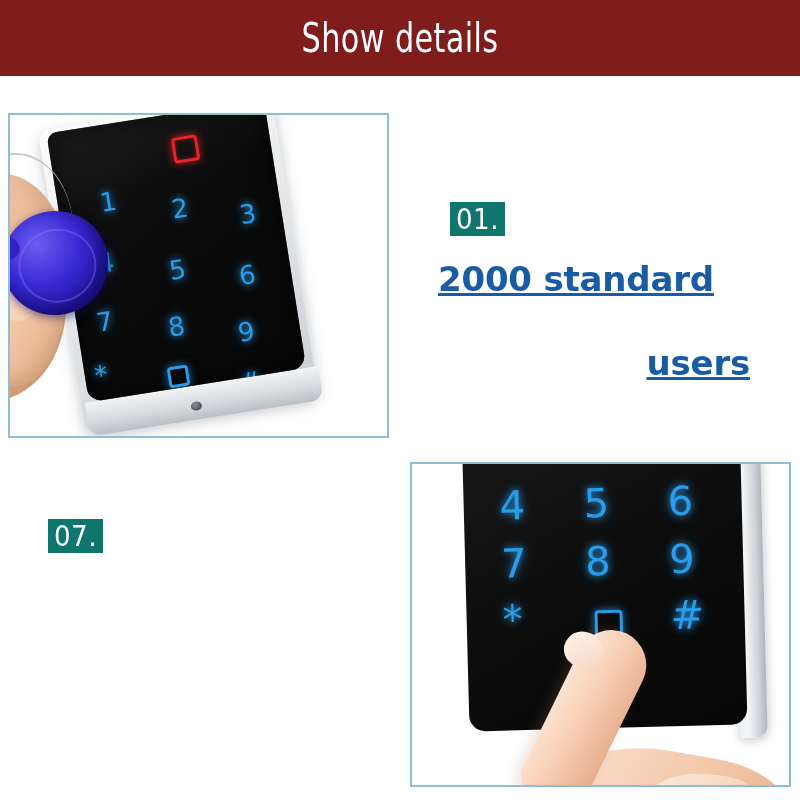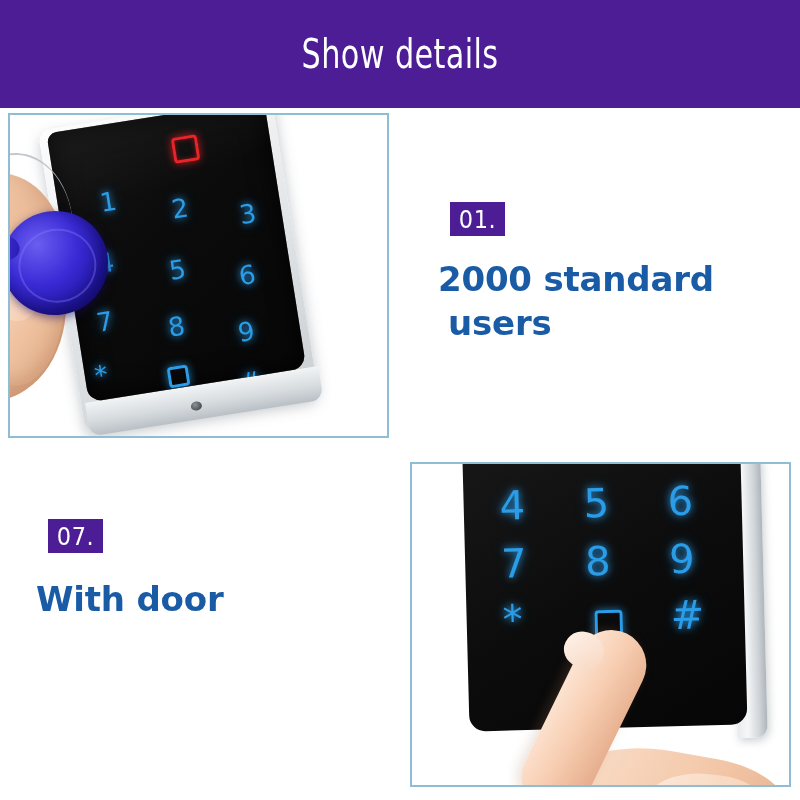--- a/index.html
+++ b/index.html
@@ -14,22 +14,22 @@
     overflow: hidden;
     font-family: "Liberation Sans", sans-serif;
     -webkit-font-smoothing: antialiased;
   }
 
   
   .header-bar {
     position: absolute;
     left: 0; top: 0;
     width: 800px;
-    height: 108px;
-    background: #4c1d95;
+    height: 76px;
+    background: #7f1d1d;
     display: flex;
     align-items: center;
     justify-content: center;
   }
   .header-title {
     color: #ffffff;
     font-family: "DejaVu Sans Condensed", "Liberation Sans Narrow", "Liberation Sans", sans-serif;
     font-size: 41px;
     font-weight: 300;
     letter-spacing: 0.5px;
@@ -275,54 +275,55 @@
     left: 95px; top: 150px;
     width: 120px; height: 70px;
     border-radius: 50% 40% 30% 40%;
     background: linear-gradient(110deg, #fde9da, #f4cdb0);
     transform: rotate(6deg);
   }
 
   
   .badge {
     position: absolute;
-    background: #4c1d95;
+    background: #0f766e;
     color: #ffffff;
     font-family: "DejaVu Sans Condensed", "Liberation Sans Narrow", "Liberation Sans", sans-serif;
-    font-size: 25px;
+    font-size: 29px;
     font-weight: 400;
     letter-spacing: 0.5px;
     display: flex;
     align-items: center;
     justify-content: center;
     box-sizing: border-box;
   }
   #badge-1 { left: 450px; top: 202px; width: 55px; height: 34px; }
   #badge-2 { left: 48px;  top: 519px; width: 55px; height: 34px; }
 
   .headline {
     position: absolute;
     color: #195ba5;
     font-family: "DejaVu Sans", sans-serif;
     font-size: 34px;
     font-weight: bold;
     line-height: 1.28;
     letter-spacing: -0.2px;
+    text-decoration: underline;
   }
   #headline-1 {
     left: 430px; top: 258px; width: 320px;
     text-align: center;
   }
   #headline-2 {
     left: 36px; top: 578px; width: 330px;
     text-align: left;
   }
   .headline .ln { display: block; }
   #headline-1 .ln-1 { text-align: left; padding-left: 8px; }
-  #headline-1 .ln-2 { text-align: left; padding-left: 18px; }
+  #headline-1 .ln-2 { text-align: right; padding-left: 18px; margin-top: 40px; }
 </style>
 </head>
 <body>
 
 <div class="header-bar">
   <div class="header-title">Show details</div>
 </div>
 
 <div class="photo-frame" id="frame-1">
   <div class="photo-inner">
@@ -373,21 +374,20 @@
 </div>
 
 <div class="badge" id="badge-1">01.</div>
 <div class="headline" id="headline-1">
   <span class="ln ln-1">2000 standard</span>
   <span class="ln ln-2">users</span>
 </div>
 
 <div class="badge" id="badge-2">07.</div>
 <div class="headline" id="headline-2">
-  <span class="ln">With door</span>
 </div>
 
 <div class="photo-frame" id="frame-2">
   <div class="photo-inner">
 
     <div class="dev2-side"></div>
     <div class="dev2-glass">
 
       <span class="key k2" style="left:36px;  top:22px;">4</span>
       <span class="key k2" style="left:120px; top:22px;">5</span>

